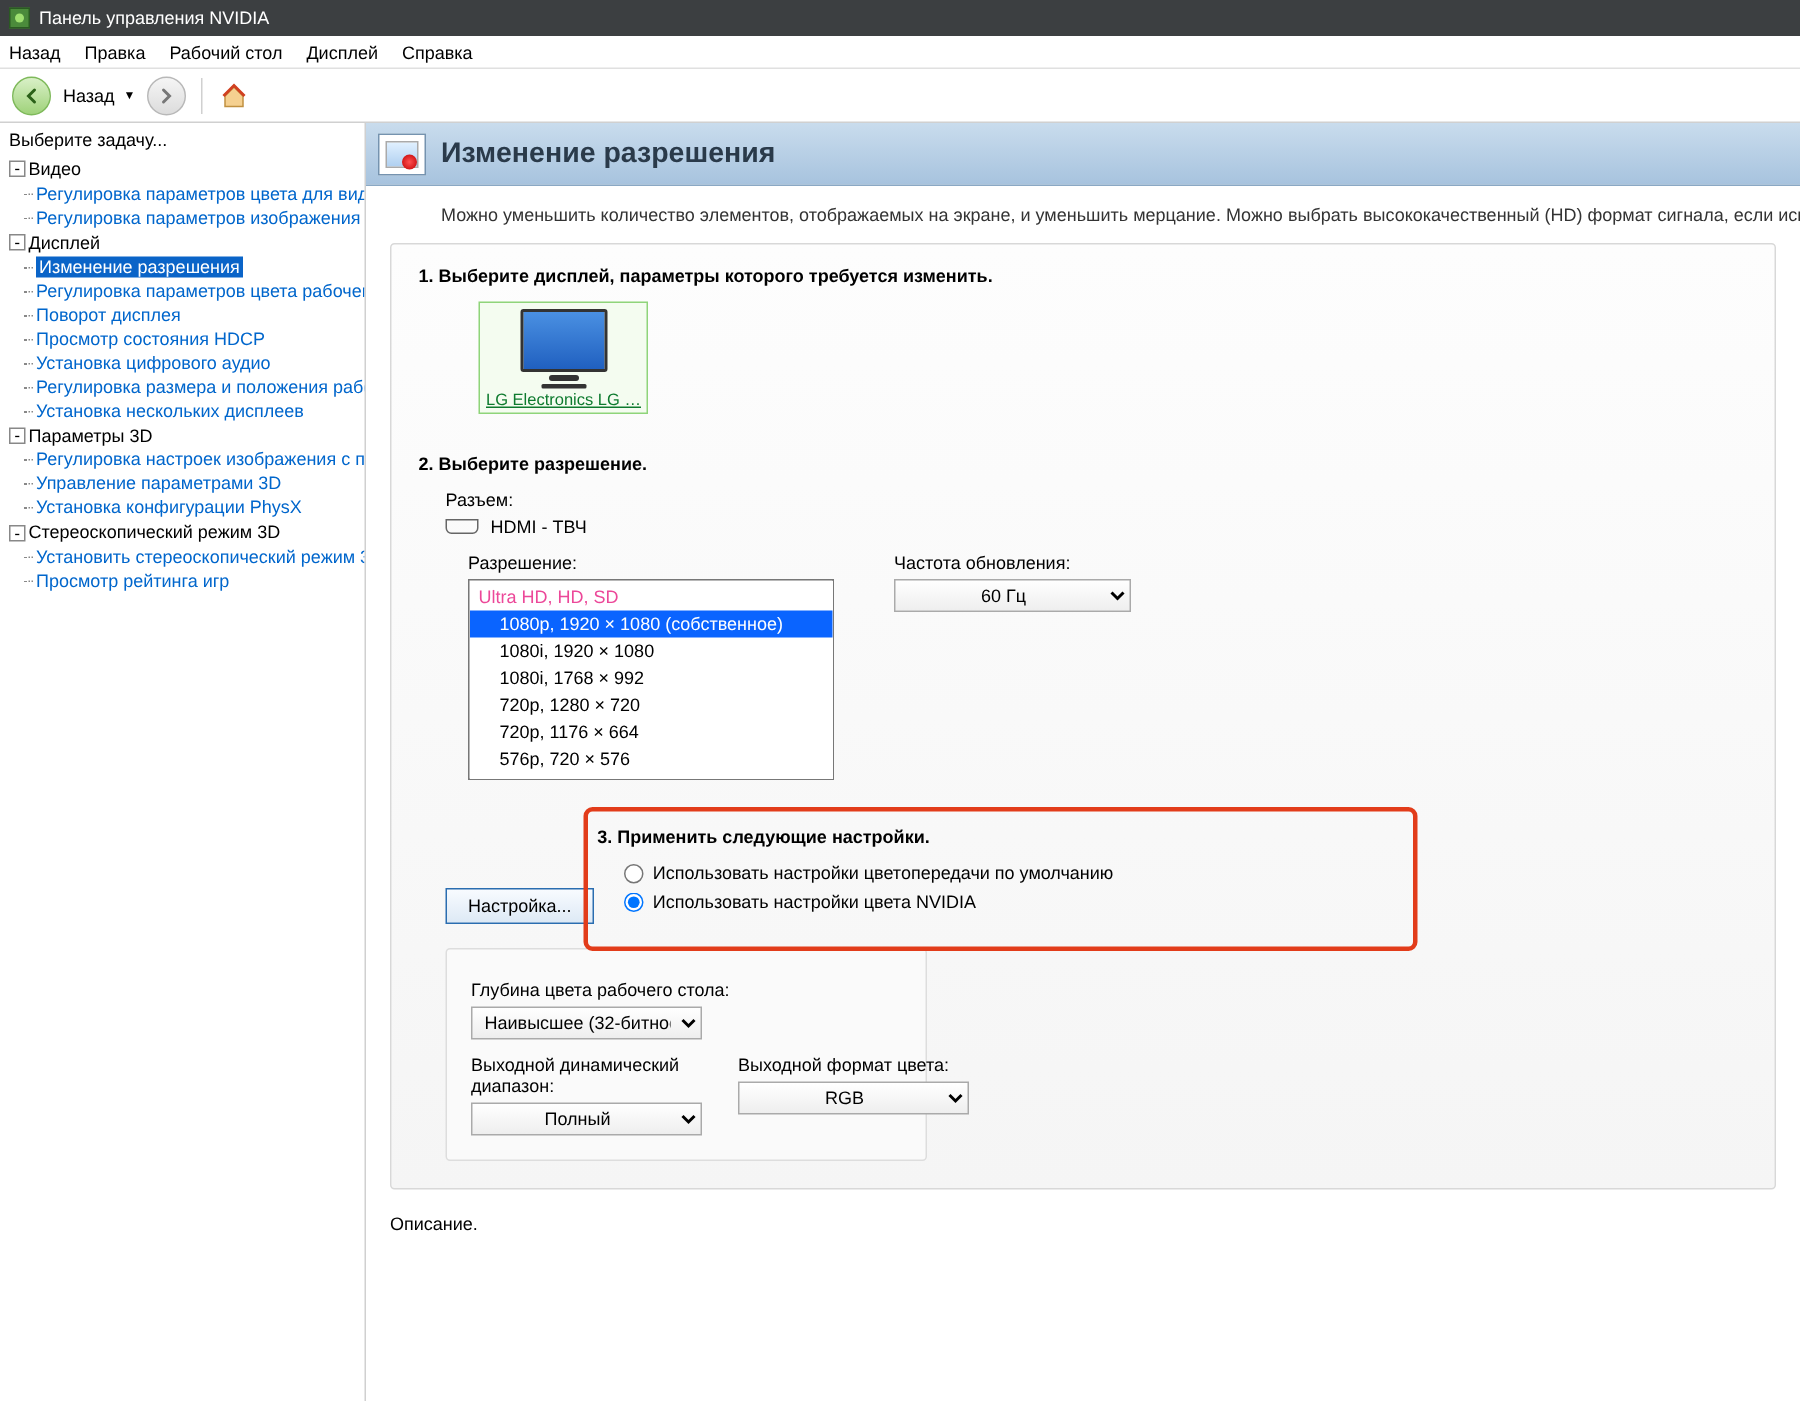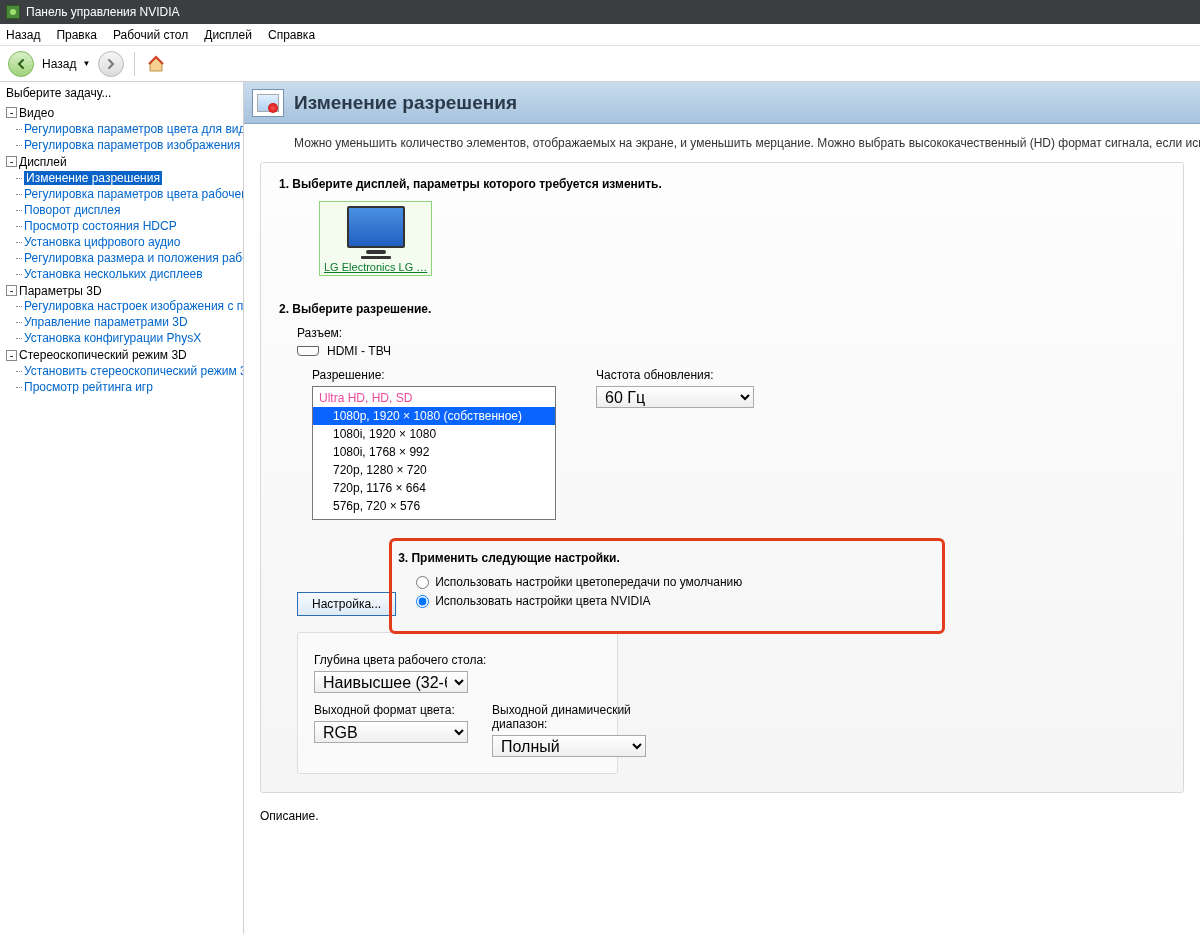--- a/index.html
+++ b/index.html
@@ -59,21 +59,21 @@
 .hdmi-icon { width: 22px; height: 10px; border: 1.5px solid #666; border-radius: 0 0 4px 4px; position: relative; }
 
 .res-row { display: flex; gap: 40px; margin-left: 18px; margin-top: 10px; padding-left: 15px; }
 .res-col .col-label { font-size: 12px; margin-bottom: 4px; }
 
 .listbox { width: 244px; height: 134px; border: 1px solid #777; background: #fff; overflow-y: scroll; font-size: 12px; padding-top: 2px; }
 .listbox .group-header { color: #ec4899; padding: 2px 6px; }
 .listbox .item { padding: 2px 6px 2px 20px; cursor: pointer; }
 .listbox .item.selected { background: #0a64ff; color: #fff; }
 
-select.dropdown { width: 158px; height: 22px; border: 1px solid #aaa; background: linear-gradient(#fff,#eee); font-size: 16px; padding: 1px 4px; }
+select.dropdown { width: 158px; height: 22px; border: 1px solid #aaa; background: linear-gradient(#fff,#eee); font-size: 12px; padding: 1px 4px; text-align: center; }
 
 .btn { display: inline-block; border: 1px solid #2a6db0; background: linear-gradient(#f8fbff,#dde9f5); padding: 4px 14px; font-size: 12px; margin: 14px 0 0 18px; cursor: pointer; }
 
 .highlight-box { border: 3px solid #e23c1a; border-radius: 6px; padding: 10px 200px 18px 6px; margin: 18px 0 0 -10px; display:inline-block;}
 .highlight-box .step-title{ margin-left:0;}
 .radio-row { display: flex; align-items: center; gap: 6px; margin: 5px 0 5px 18px; font-size: 12px; }
 .radio-row input { margin: 0; }
 
 .settings-sub { border: 1px solid #ddd; border-radius: 3px; padding: 10px 16px 16px 16px; margin-top: -2px; background:#fafafa; }
 .settings-sub .row { margin-top: 10px; }
@@ -217,30 +217,30 @@
 
       <div class="settings-sub" style="width:321px; margin-left:18px;">
         <div class="row">
           <div class="row-label">Глубина цвета рабочего стола:</div>
           <select class="dropdown">
             <option>Наивысшее (32-битное)</option>
           </select>
         </div>
         <div class="two-col row">
           <div>
+            <div class="row-label">Выходной динамический диапазон:</div>
+            <select class="dropdown">
+              <option>Полный</option>
+            </select>
+          </div>
+          <div>
             <div class="row-label">Выходной формат цвета:</div>
             <select class="dropdown">
               <option>RGB</option>
             </select>
           </div>
-          <div>
-            <div class="row-label">Выходной динамический диапазон:</div>
-            <select class="dropdown">
-              <option>Полный</option>
-            </select>
-          </div>
         </div>
       </div>
     </div>
 
     <div class="description-label">Описание.</div>
   </div>
 </div>
 
 </body></html>

